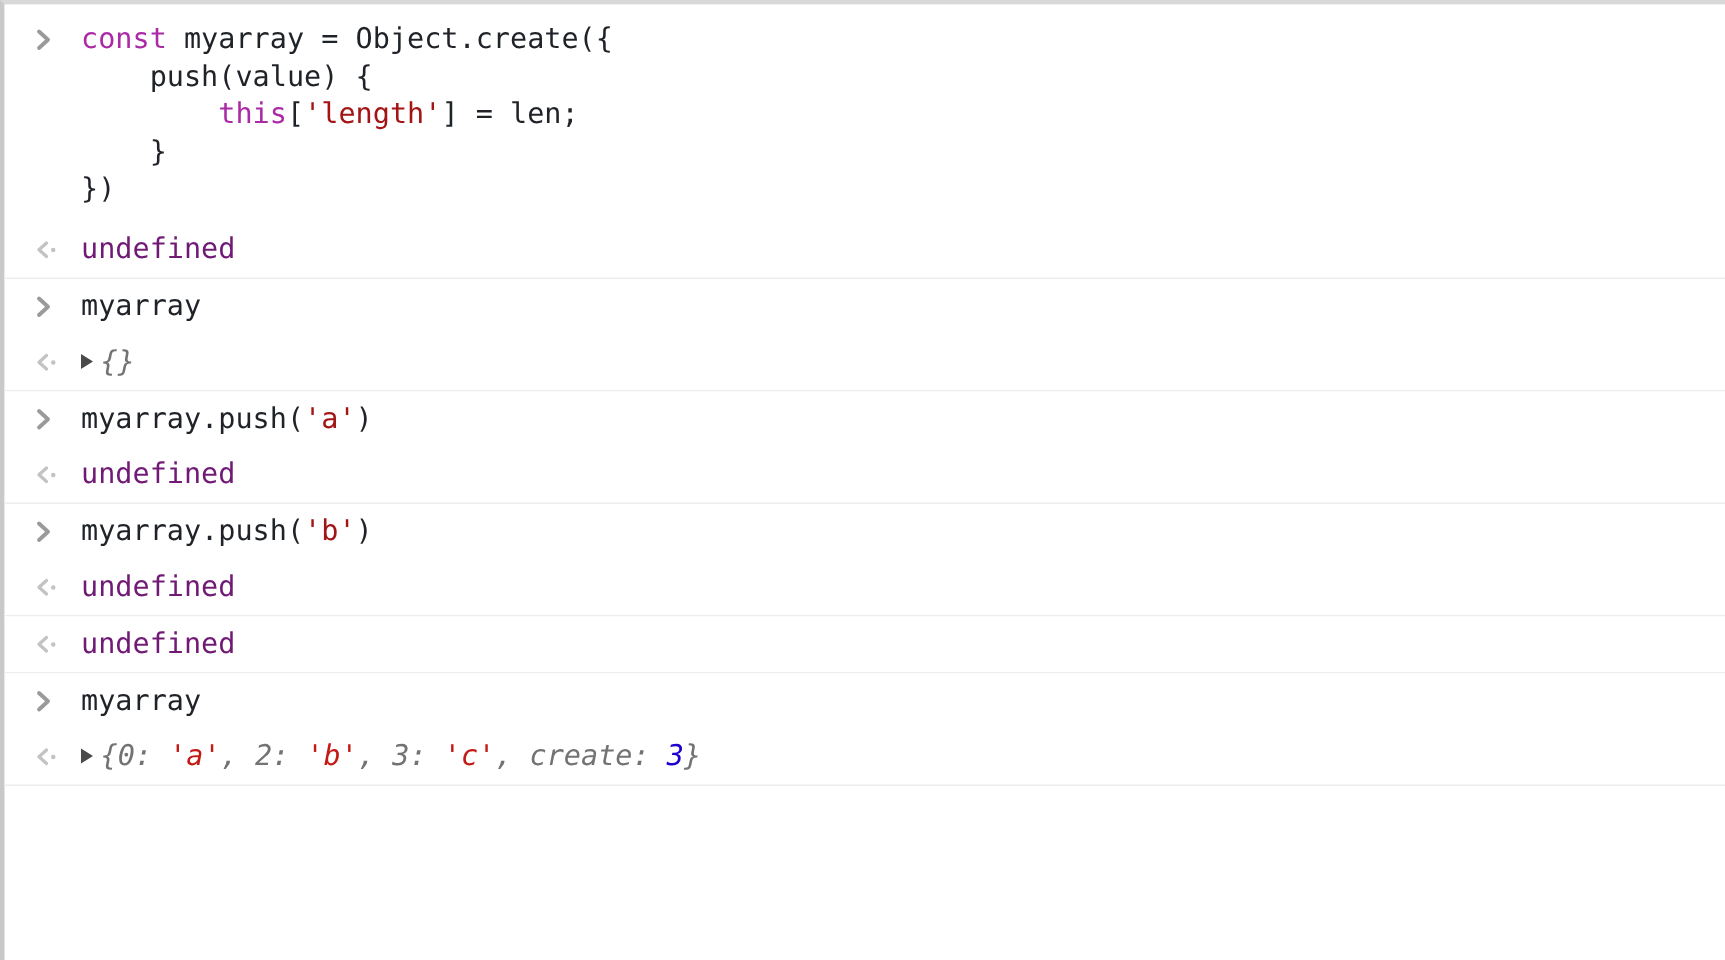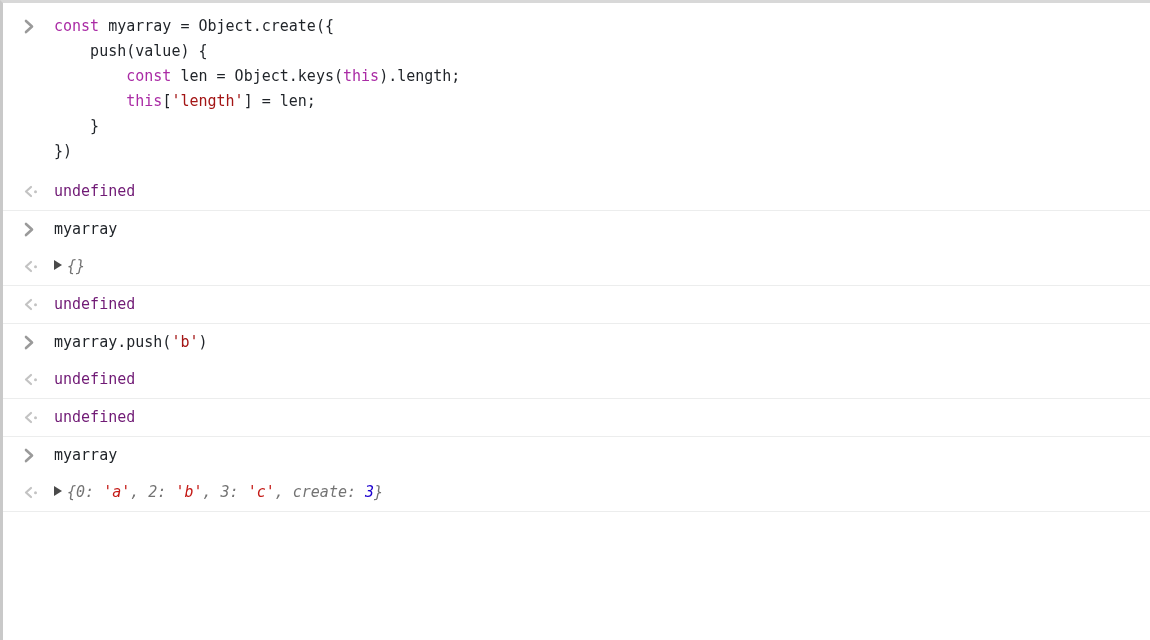--- a/index.html
+++ b/index.html
@@ -23,21 +23,21 @@
   .group {
     position: relative;
     border-bottom: 1px solid #eceded;
     background: #ffffff;
   }
   .group:last-child { border-bottom: 1px solid #eceded; }
 
   .line {
     position: relative;
     padding-left: 51px;
-    font-size: 15px;
+    font-size: 19px;
     line-height: 25px;
     font-family: "DejaVu Sans Mono", monospace;
     white-space: pre;
     letter-spacing: 0px;
   }
   .line.input {
     color: #1f2328;
   }
   .line.output {
     color: #9a9a9a;
@@ -93,21 +93,20 @@
 </head>
 <body>
 
 <div class="console" id="console">
     <div class="group">
       <div class="codeblock">
         <div class="line input"><span class="marker"><svg width="26" height="25" viewBox="0 0 26 25">
               <path d="M6 7 L12 12.5 L6 18" fill="none" stroke="#9a9a9a" stroke-width="2.6" stroke-linecap="round" stroke-linejoin="round"></path>
             </svg></span><span class="kw">const</span><span class="plain"> myarray = Object.create({</span></div>
         <div class="line input"><span class="plain">    push(value) {</span></div>
-        <div class="line input"><span class="plain">        </span><span class="kw">const</span><span class="plain"> len = Object.keys(</span><span class="kw">this</span><span class="plain">).length;</span></div>
         <div class="line input"><span class="plain"></span></div>
         <div class="line input"><span class="plain">        </span><span class="kw">this</span><span class="plain">[</span><span class="str">'length'</span><span class="plain">] = len;</span></div>
         <div class="line input"><span class="plain">    }</span></div>
         <div class="line input"><span class="plain">})</span></div>
       </div>
       <div class="single">
         <div class="line output"><span class="marker"><svg width="26" height="25" viewBox="0 0 26 25">
               <path d="M11 8 L6 12.5 L11 17" fill="none" stroke="#c3c3c3" stroke-width="2.2" stroke-linecap="round" stroke-linejoin="round"></path>
               <circle cx="15.5" cy="12.7" r="1.5" fill="#c3c3c3"></circle>
             </svg></span><span class="undef">undefined</span></div>
@@ -120,20 +119,25 @@
             </svg></span><span class="plain">myarray</span></div>
       </div>
       <div class="single">
         <div class="line output"><span class="marker"><svg width="26" height="25" viewBox="0 0 26 25">
               <path d="M11 8 L6 12.5 L11 17" fill="none" stroke="#c3c3c3" stroke-width="2.2" stroke-linecap="round" stroke-linejoin="round"></path>
               <circle cx="15.5" cy="12.7" r="1.5" fill="#c3c3c3"></circle>
             </svg></span><span class="disclosure"></span><span class="res-italic"><span class="">{}</span></span></div>
       </div>
     </div>
     <div class="group">
+      <div class="single">
+        <div class="line input"><span class="marker"><svg width="26" height="25" viewBox="0 0 26 25">
+              <path d="M6 7 L12 12.5 L6 18" fill="none" stroke="#9a9a9a" stroke-width="2.6" stroke-linecap="round" stroke-linejoin="round"></path>
+            </svg></span><span class="plain">myarray.push(</span><span class="str">'a'</span><span class="plain">)</span></div>
+      </div>
       <div class="single">
         <div class="line output"><span class="marker"><svg width="26" height="25" viewBox="0 0 26 25">
               <path d="M11 8 L6 12.5 L11 17" fill="none" stroke="#c3c3c3" stroke-width="2.2" stroke-linecap="round" stroke-linejoin="round"></path>
               <circle cx="15.5" cy="12.7" r="1.5" fill="#c3c3c3"></circle>
             </svg></span><span class="undef">undefined</span></div>
       </div>
     </div>
     <div class="group">
       <div class="single">
         <div class="line input"><span class="marker"><svg width="26" height="25" viewBox="0 0 26 25">

